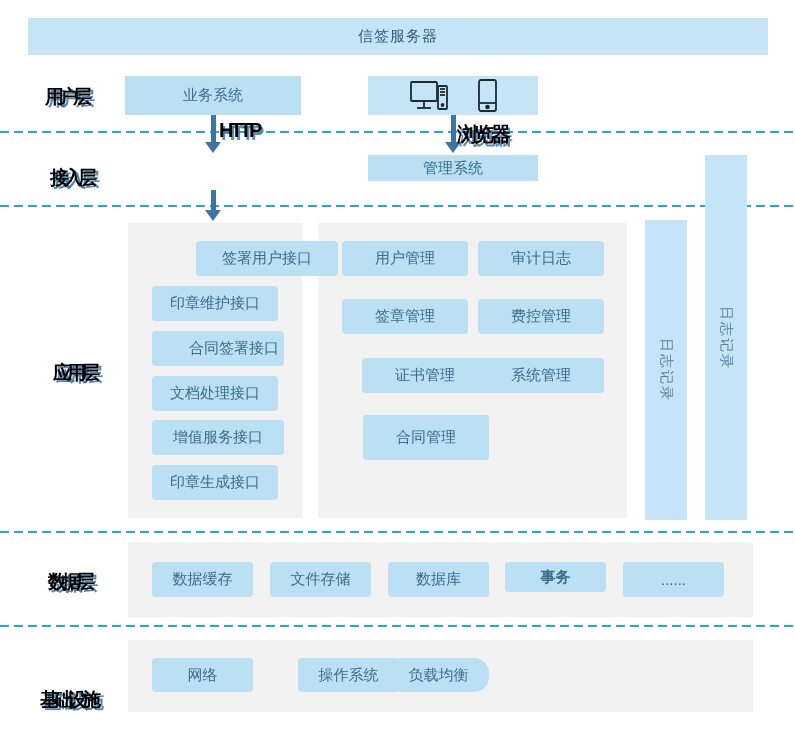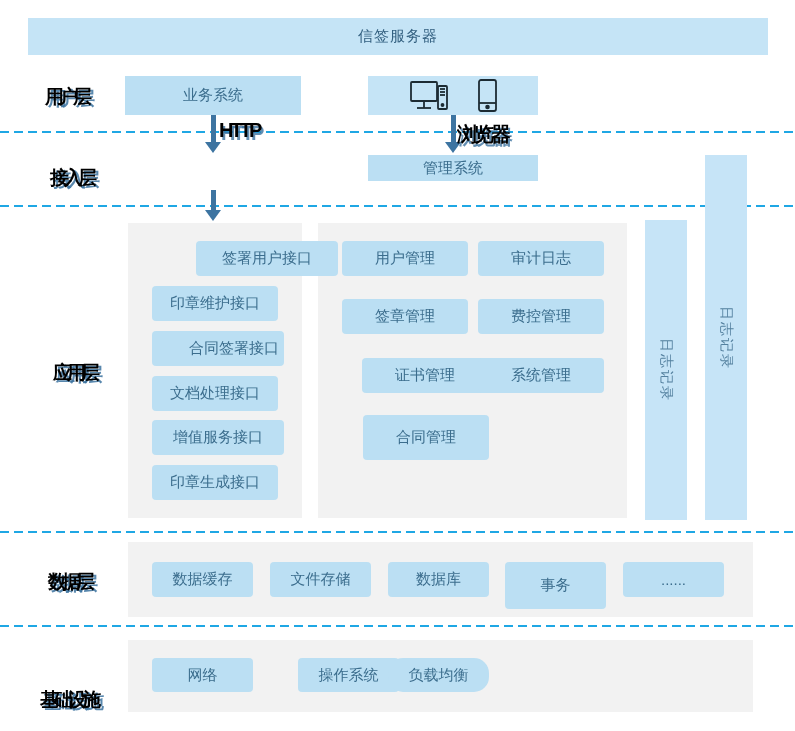--- a/index.html
+++ b/index.html
@@ -139,21 +139,21 @@
     <span>日志记录</span>
   </div>
 
   <div class="layer-label" style="left:48px;top:569px;">数据层</div>
 
   <div class="panel" style="left:128px;top:542px;width:625px;height:75px;"></div>
 
   <div class="bluebox rounded" style="left:152px;top:562px;width:101px;height:35px;">数据缓存</div>
   <div class="bluebox rounded" style="left:270px;top:562px;width:101px;height:35px;">文件存储</div>
   <div class="bluebox rounded" style="left:388px;top:562px;width:101px;height:35px;">数据库</div>
-  <div class="bluebox rounded" style="left:505px;top:562px;width:101px;height:47px;">事务</div>
+  <div class="bluebox rounded" style="left:505px;top:562px;width:101px;height:30px;font-weight:bold;">事务</div>
   <div class="bluebox rounded" style="left:623px;top:562px;width:101px;height:35px;">......</div>
 
   <div class="layer-label" style="left:40px;top:666px;margin-top:21px;">基础设施</div>
 
   <div class="panel" style="left:128px;top:640px;width:625px;height:72px;"></div>
 
   <div class="bluebox rounded" style="left:152px;top:658px;width:101px;height:34px;">网络</div>
   <div class="bluebox rounded" style="left:270px;top:658px;width:101px;height:34px;margin-left:28px;">操作系统</div>
   <div class="bluebox rounded" style="left:388px;top:658px;width:101px;height:34px;border-radius:15px;">负载均衡</div>
 

